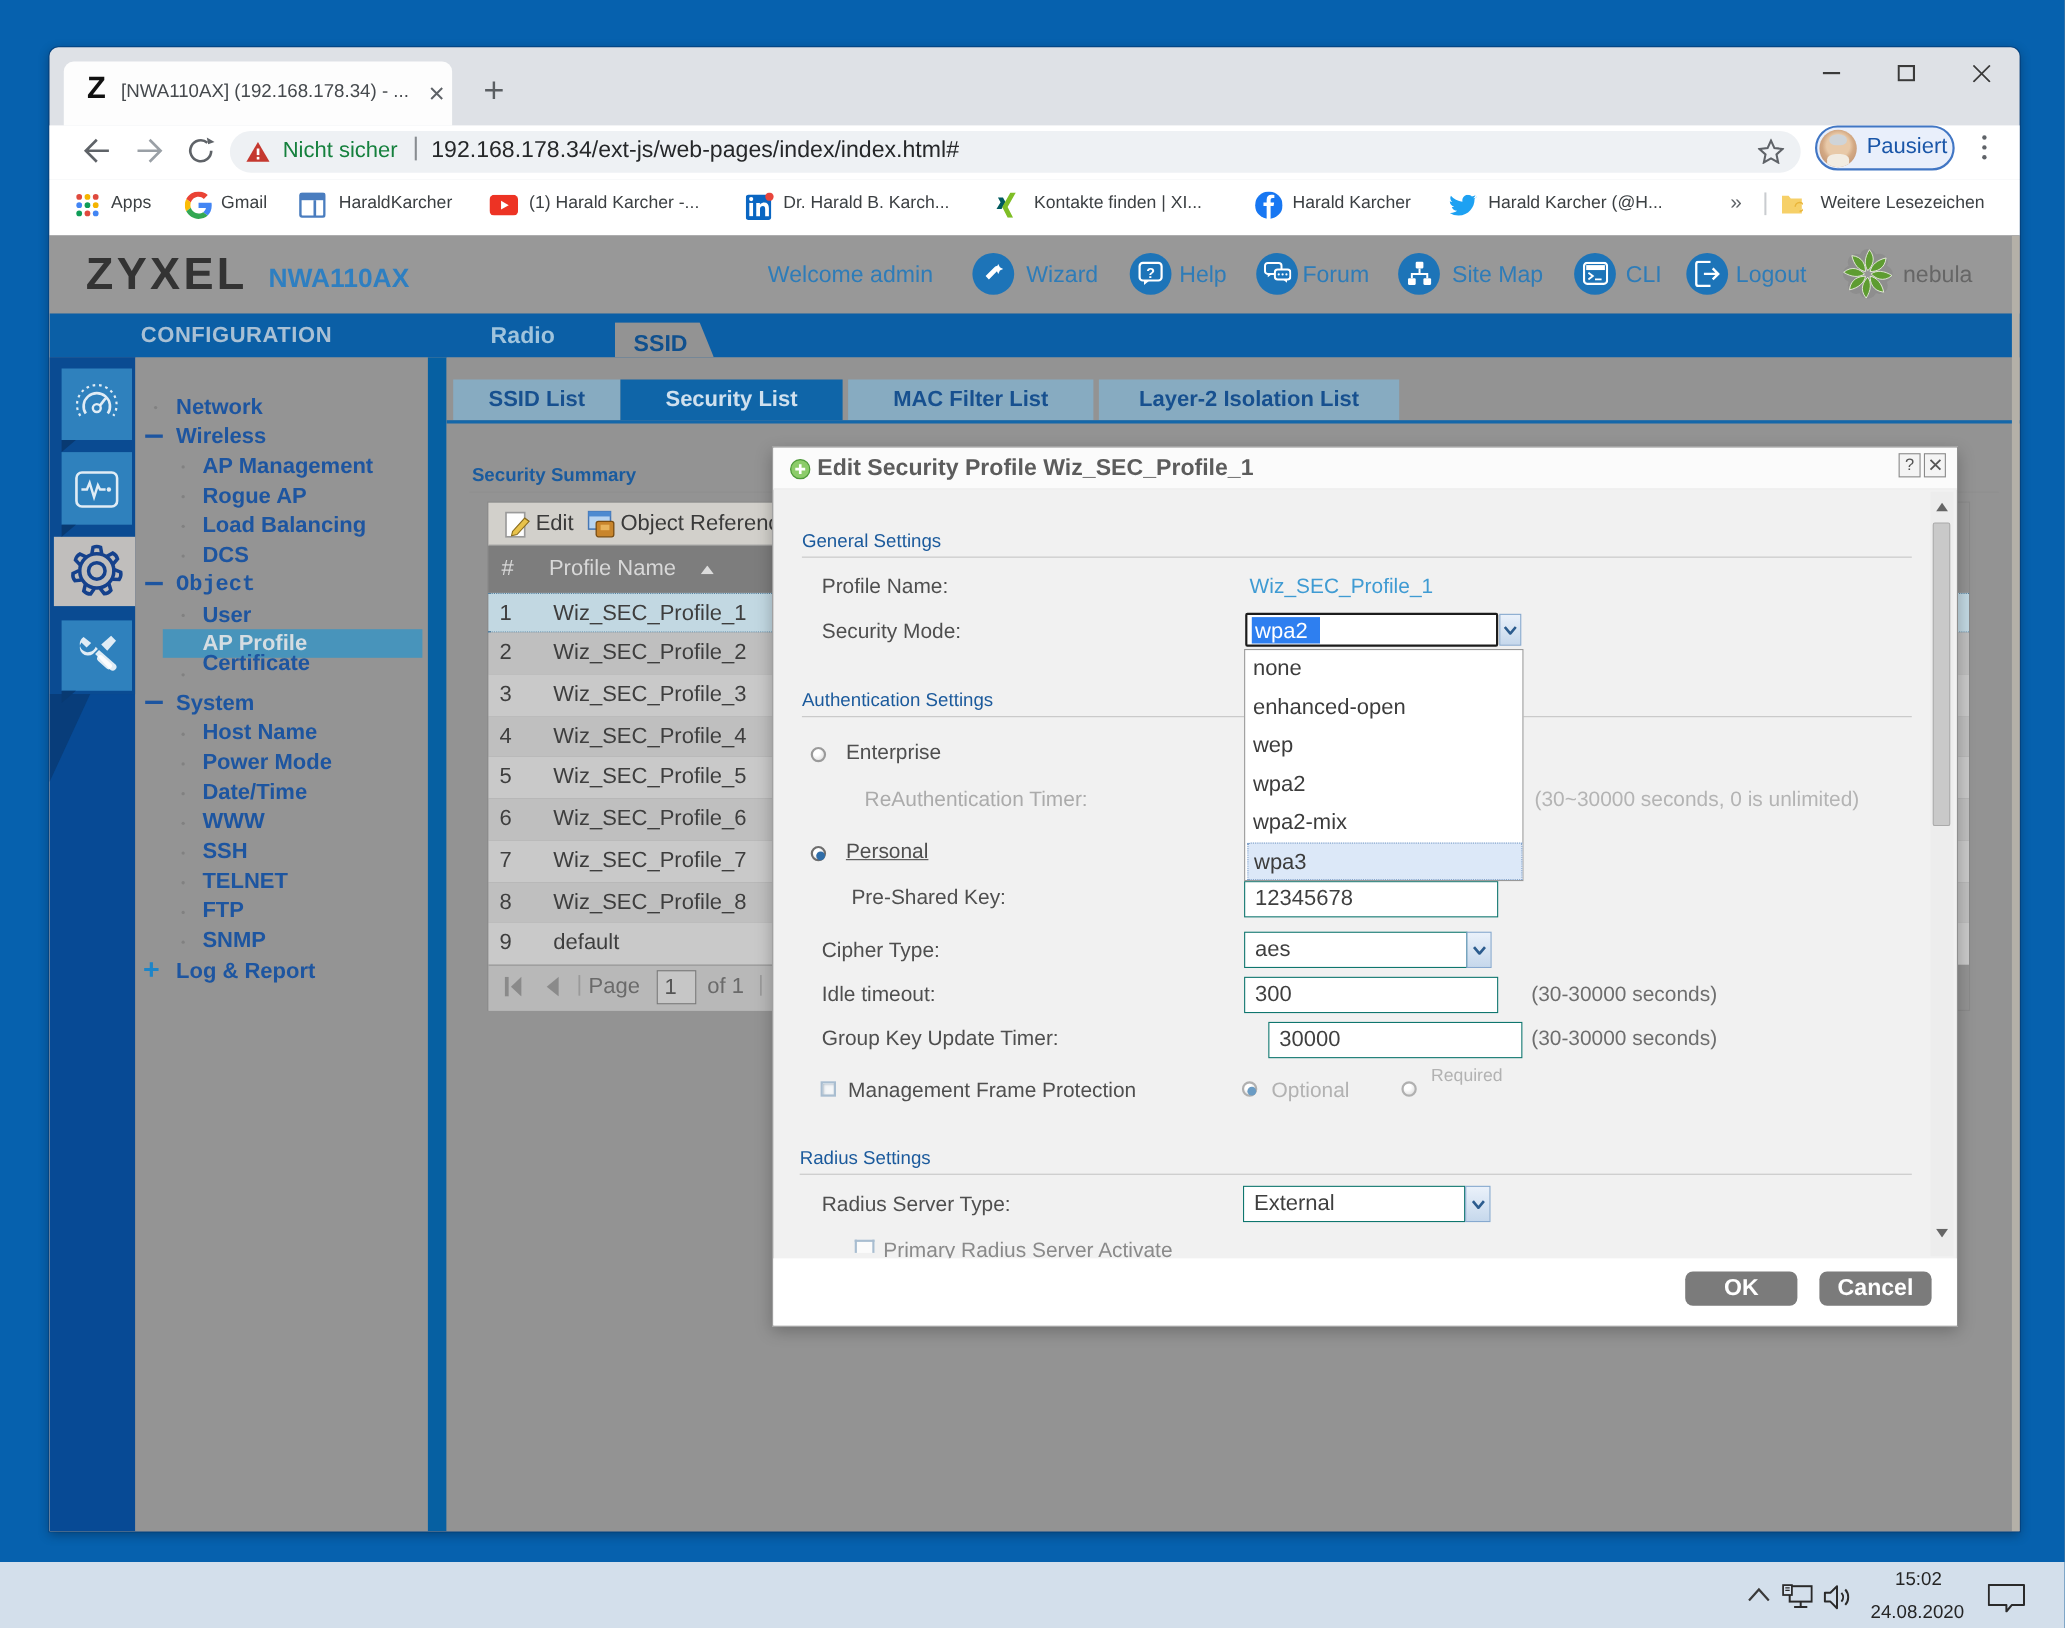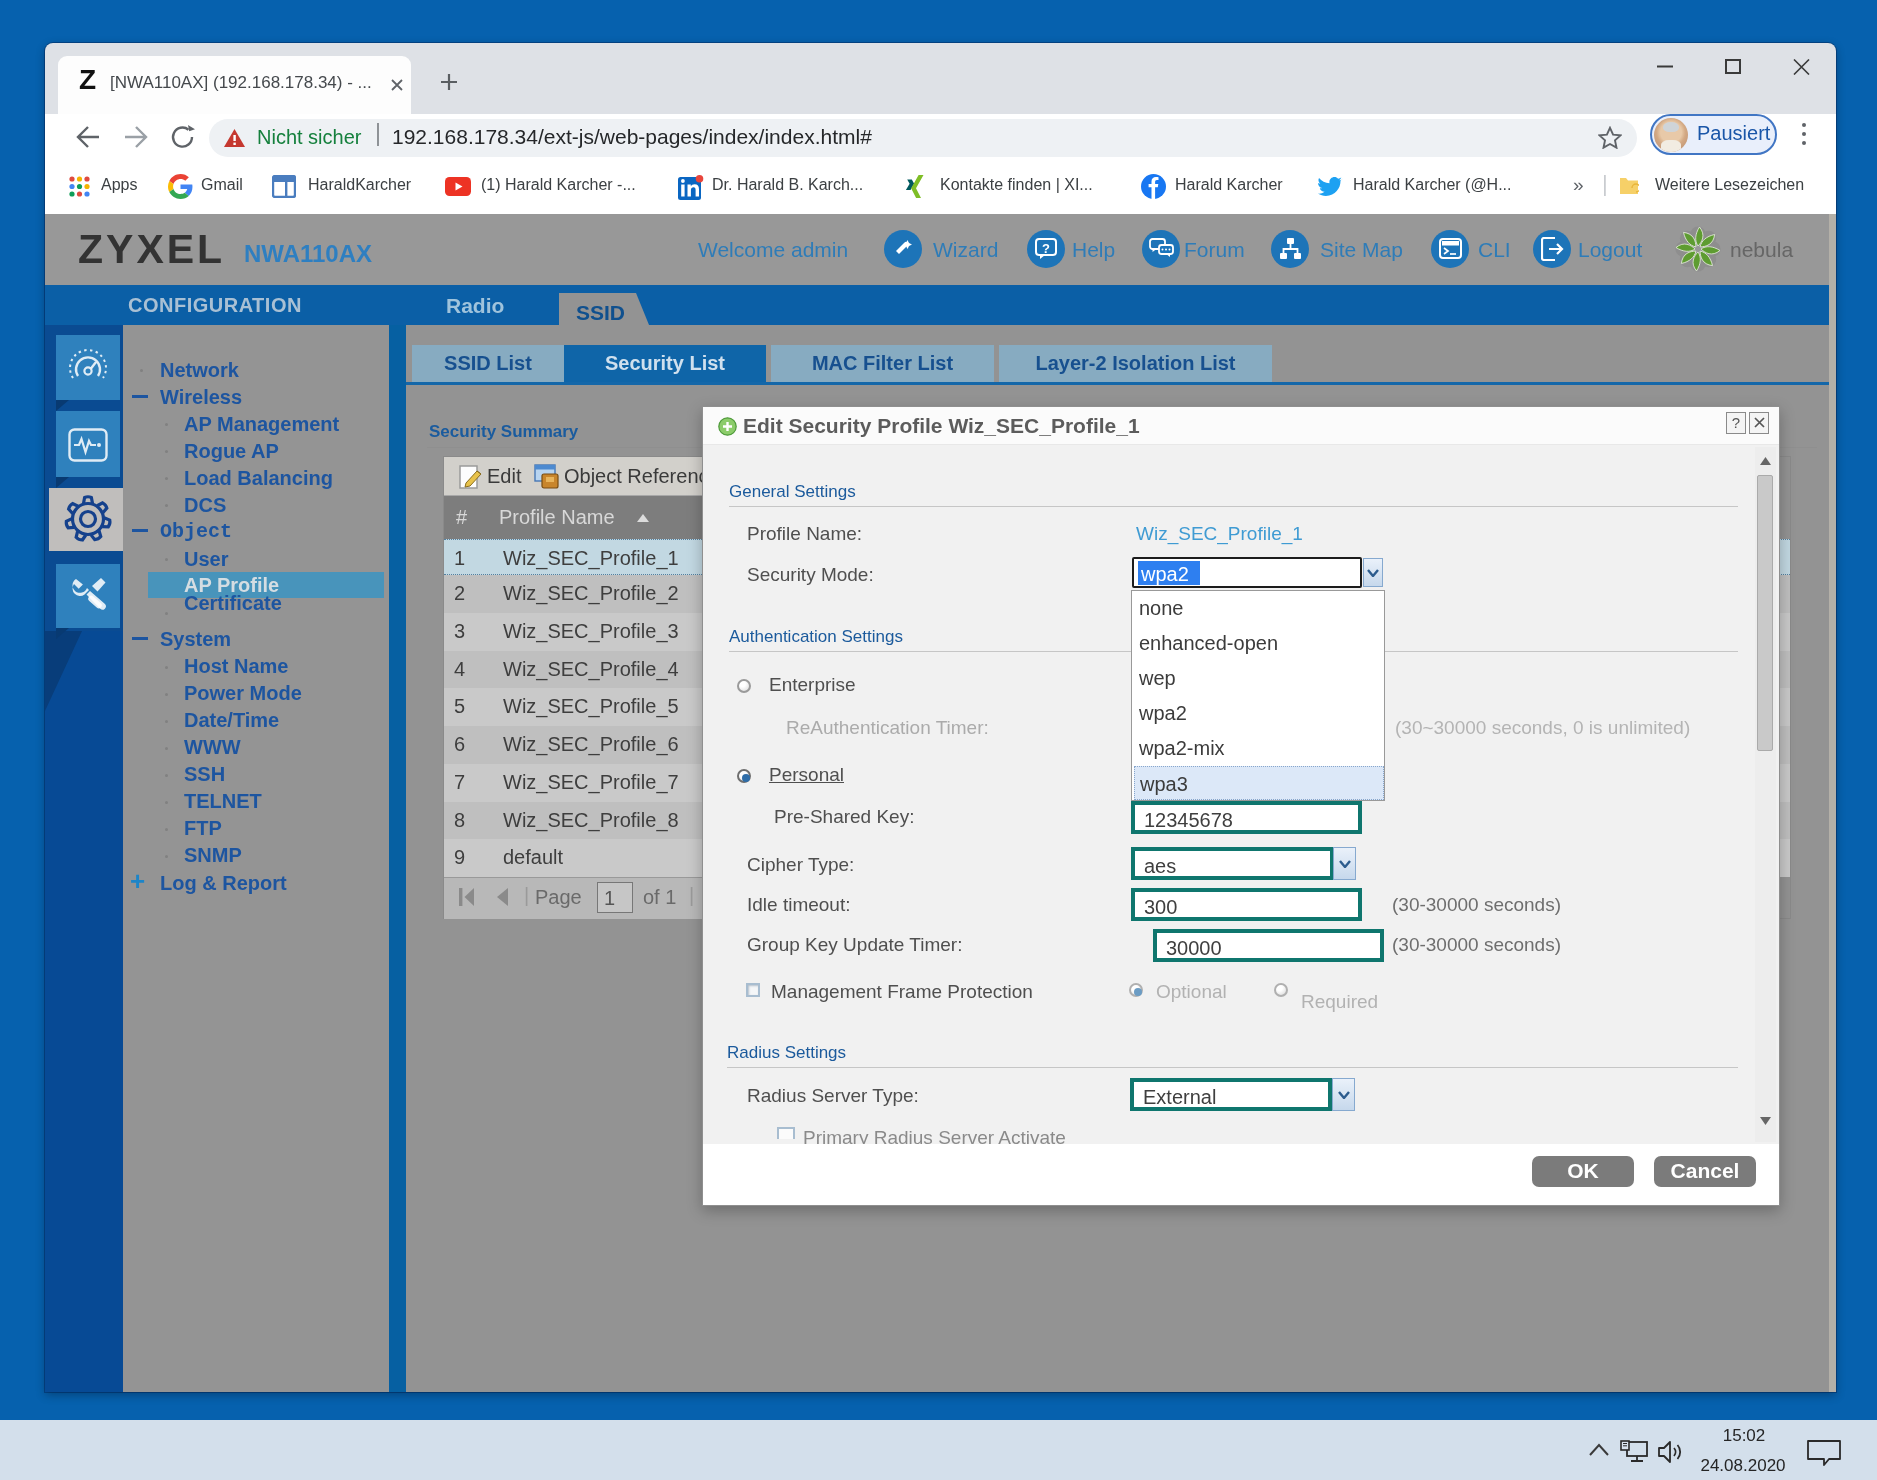--- a/index.html
+++ b/index.html
@@ -10,21 +10,21 @@
 .tab { position:absolute; left:13px; top:13px; width:353px; height:58px; background:#fdfdfd; border-radius:9px 9px 0 0; }
 .toolbar { position:absolute; left:0; top:71px; width:1791px; height:49px; background:#fff; }
 .bookbar { position:absolute; left:0; top:120px; width:1791px; height:51px; background:#fff; }
 .page { position:absolute; left:0; top:171px; width:1791px; height:1178px; background:#939393; overflow:hidden; }
 .crc { position:absolute; width:38px; height:38px; border-radius:50%; background:#1d74b8; }
 .ztxt { position:absolute; color:#2e7cb8; font-size:21px; }
 .mi { position:absolute; left:115px; width:250px; height:27px; color:#1d55a0; font-size:20px; font-weight:bold; }
 .stab { position:absolute; top:20px; height:37px; font-size:20px; font-weight:bold; text-align:center; }
 .lbl { position:absolute; color:#4f4f4f; font-size:19px; }
 .dis { color:#ababab; }
-.inp { position:absolute; height:33px; background:#fff; border:4px solid #0f766e; font-size:20px; color:#3f3f3f; padding:4px 0 0 9px; }
+.inp { position:absolute; height:33px; background:#fff; border:1px solid #0f766e; font-size:20px; color:#3f3f3f; padding:4px 0 0 9px; }
 .sect { position:absolute; color:#1b5a9c; font-size:17px; font-weight:normal; }
 .hr { position:absolute; height:1px; background:#c6c6c6; }
 .radio { position:absolute; width:14px; height:14px; border-radius:50%; background:radial-gradient(circle at 35% 30%, #ffffff 0 30%, #e8e8e8 70%, #c9c9c9 100%); border:2px solid #9a9a9a; }
 .btn { position:absolute; width:102px; height:31px; background:#7b7b7b; border-radius:7px; color:#fff; font-size:21px; font-weight:bold; text-align:center; line-height:30px; }
 .ditem { position:absolute; left:2px; width:248px; height:35px; font-size:20px; color:#3c3c3c; padding:6px 0 0 5px; }
 .row { position:absolute; left:0; width:1346px; font-size:20px; color:#3e3e3e; }
 .rn { position:absolute; left:10px; top:7px; }
 .rp { position:absolute; left:59px; top:7px; }
 svg { display:block; }
 </style>
@@ -466,21 +466,21 @@
   <div class="lbl" style="left:44px;top:527px;">Group Key Update Timer:</div>
   <div class="inp" style="left:428px;top:522px;width:231px;margin-left:22px;">30000</div>
   <div class="abs" style="left:689px;top:527px;font-size:19px;color:#6e6e6e;">(30-30000 seconds)</div>
   <div class="abs" style="left:43px;top:576px;width:14px;height:14px;background:#f4f6f8;border:2px solid #a8bdd0;box-shadow:inset 1px 1px 2px rgba(120,140,160,0.5);"></div>
   <div class="lbl" style="left:68px;top:574px;">Management Frame Protection</div>
   <div class="radio" style="left:426px;top:576px;border-color:#b0b0b0;">
       <div class="abs" style="left:3px;top:3px;width:8px;height:8px;border-radius:50%;background:#6b9cc4;"></div>
     </div>
   <div class="abs" style="left:453px;top:574px;font-size:19px;color:#b2b2b2;">Optional</div>
   <div class="radio" style="left:571px;top:576px;border-color:#b0b0b0;"></div>
-  <div class="abs" style="left:598px;top:584px;font-size:19px;color:#b2b2b2;">Required</div>
+  <div class="abs" style="left:598px;top:563px;font-size:16px;color:#b2b2b2;">Required</div>
   <div class="sect" style="left:24px;top:636px;">Radius Settings</div>
   <div class="hr" style="left:24px;top:660px;width:1011px;"></div>
   <div class="lbl" style="left:44px;top:678px;">Radius Server Type:</div>
   <div class="inp" style="left:427px;top:671px;width:202px;">External</div>
   <div class="abs" style="left:629px;top:671px;width:23px;height:33px;background:linear-gradient(#eaf1fa,#c6d8ec);border:1px solid #86a9cf;">
       <svg style="margin:12px auto 0;display:block;" width="12" height="8" viewBox="0 0 12 8">
         <path d="M1 1 L6 7 L11 1" fill="none" stroke="#2c5c8e" stroke-width="2.4"></path>
       </svg>
     </div>
   <div class="abs" style="left:74px;top:720px;width:18px;height:12px;background:#fbfbfb;border:2px solid #a8bdd0;border-bottom:none;"></div>

